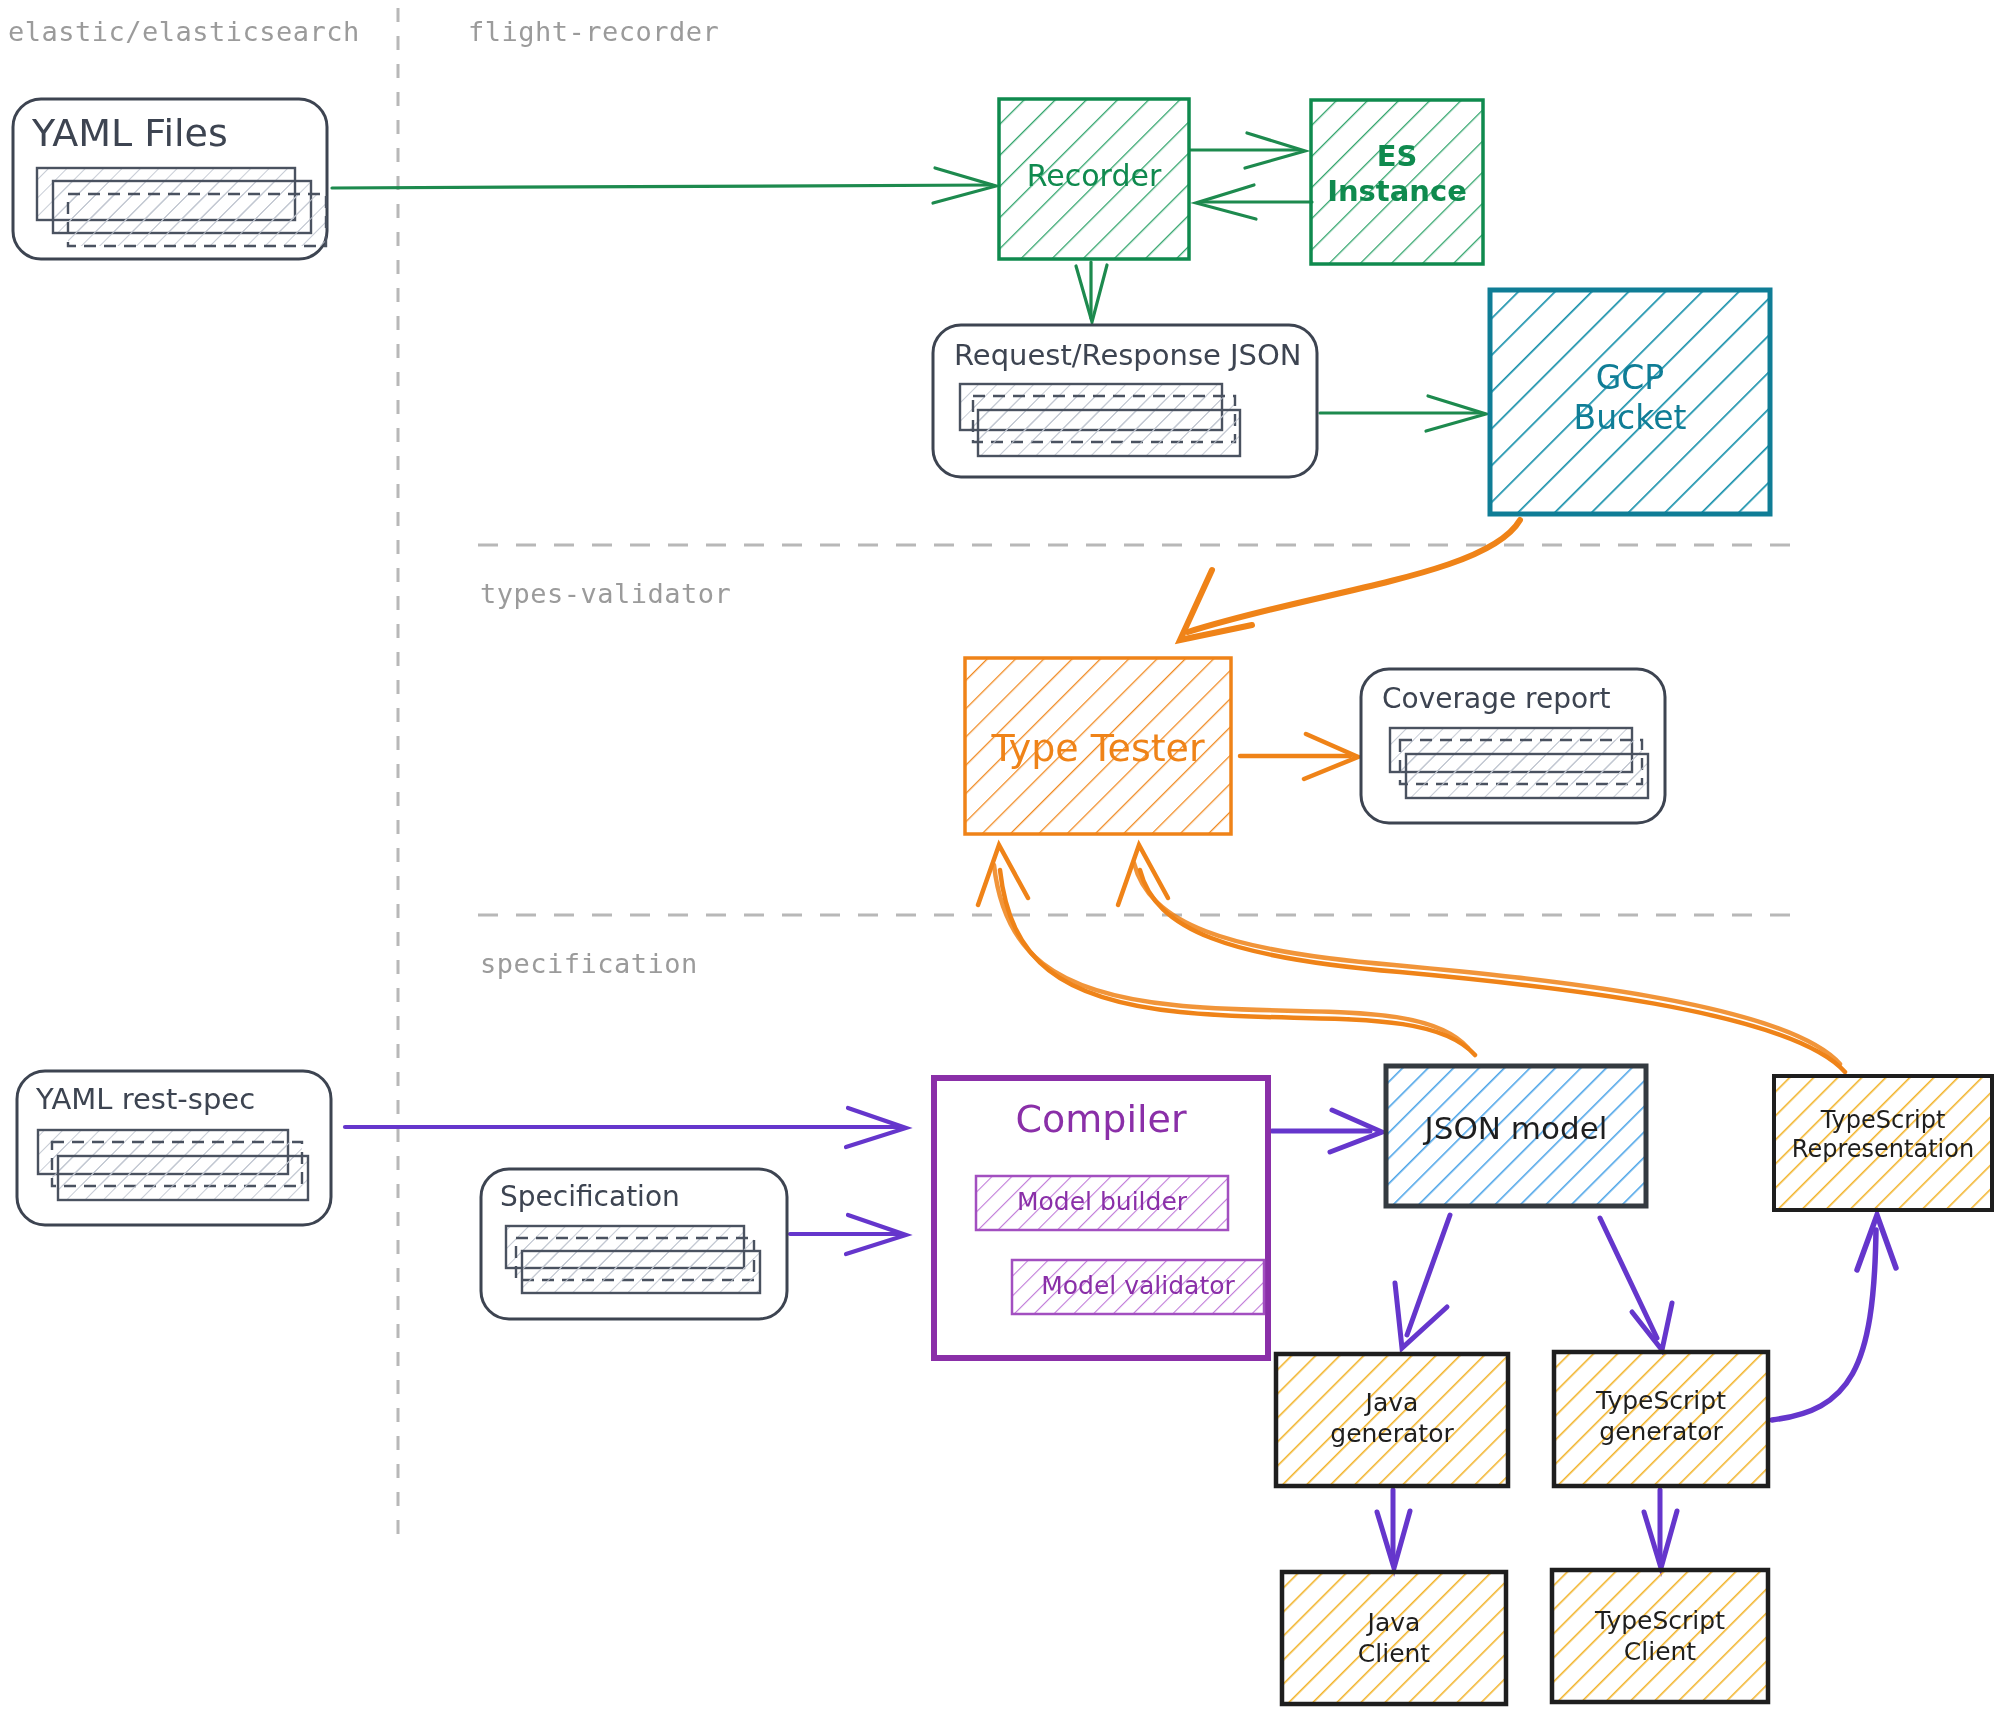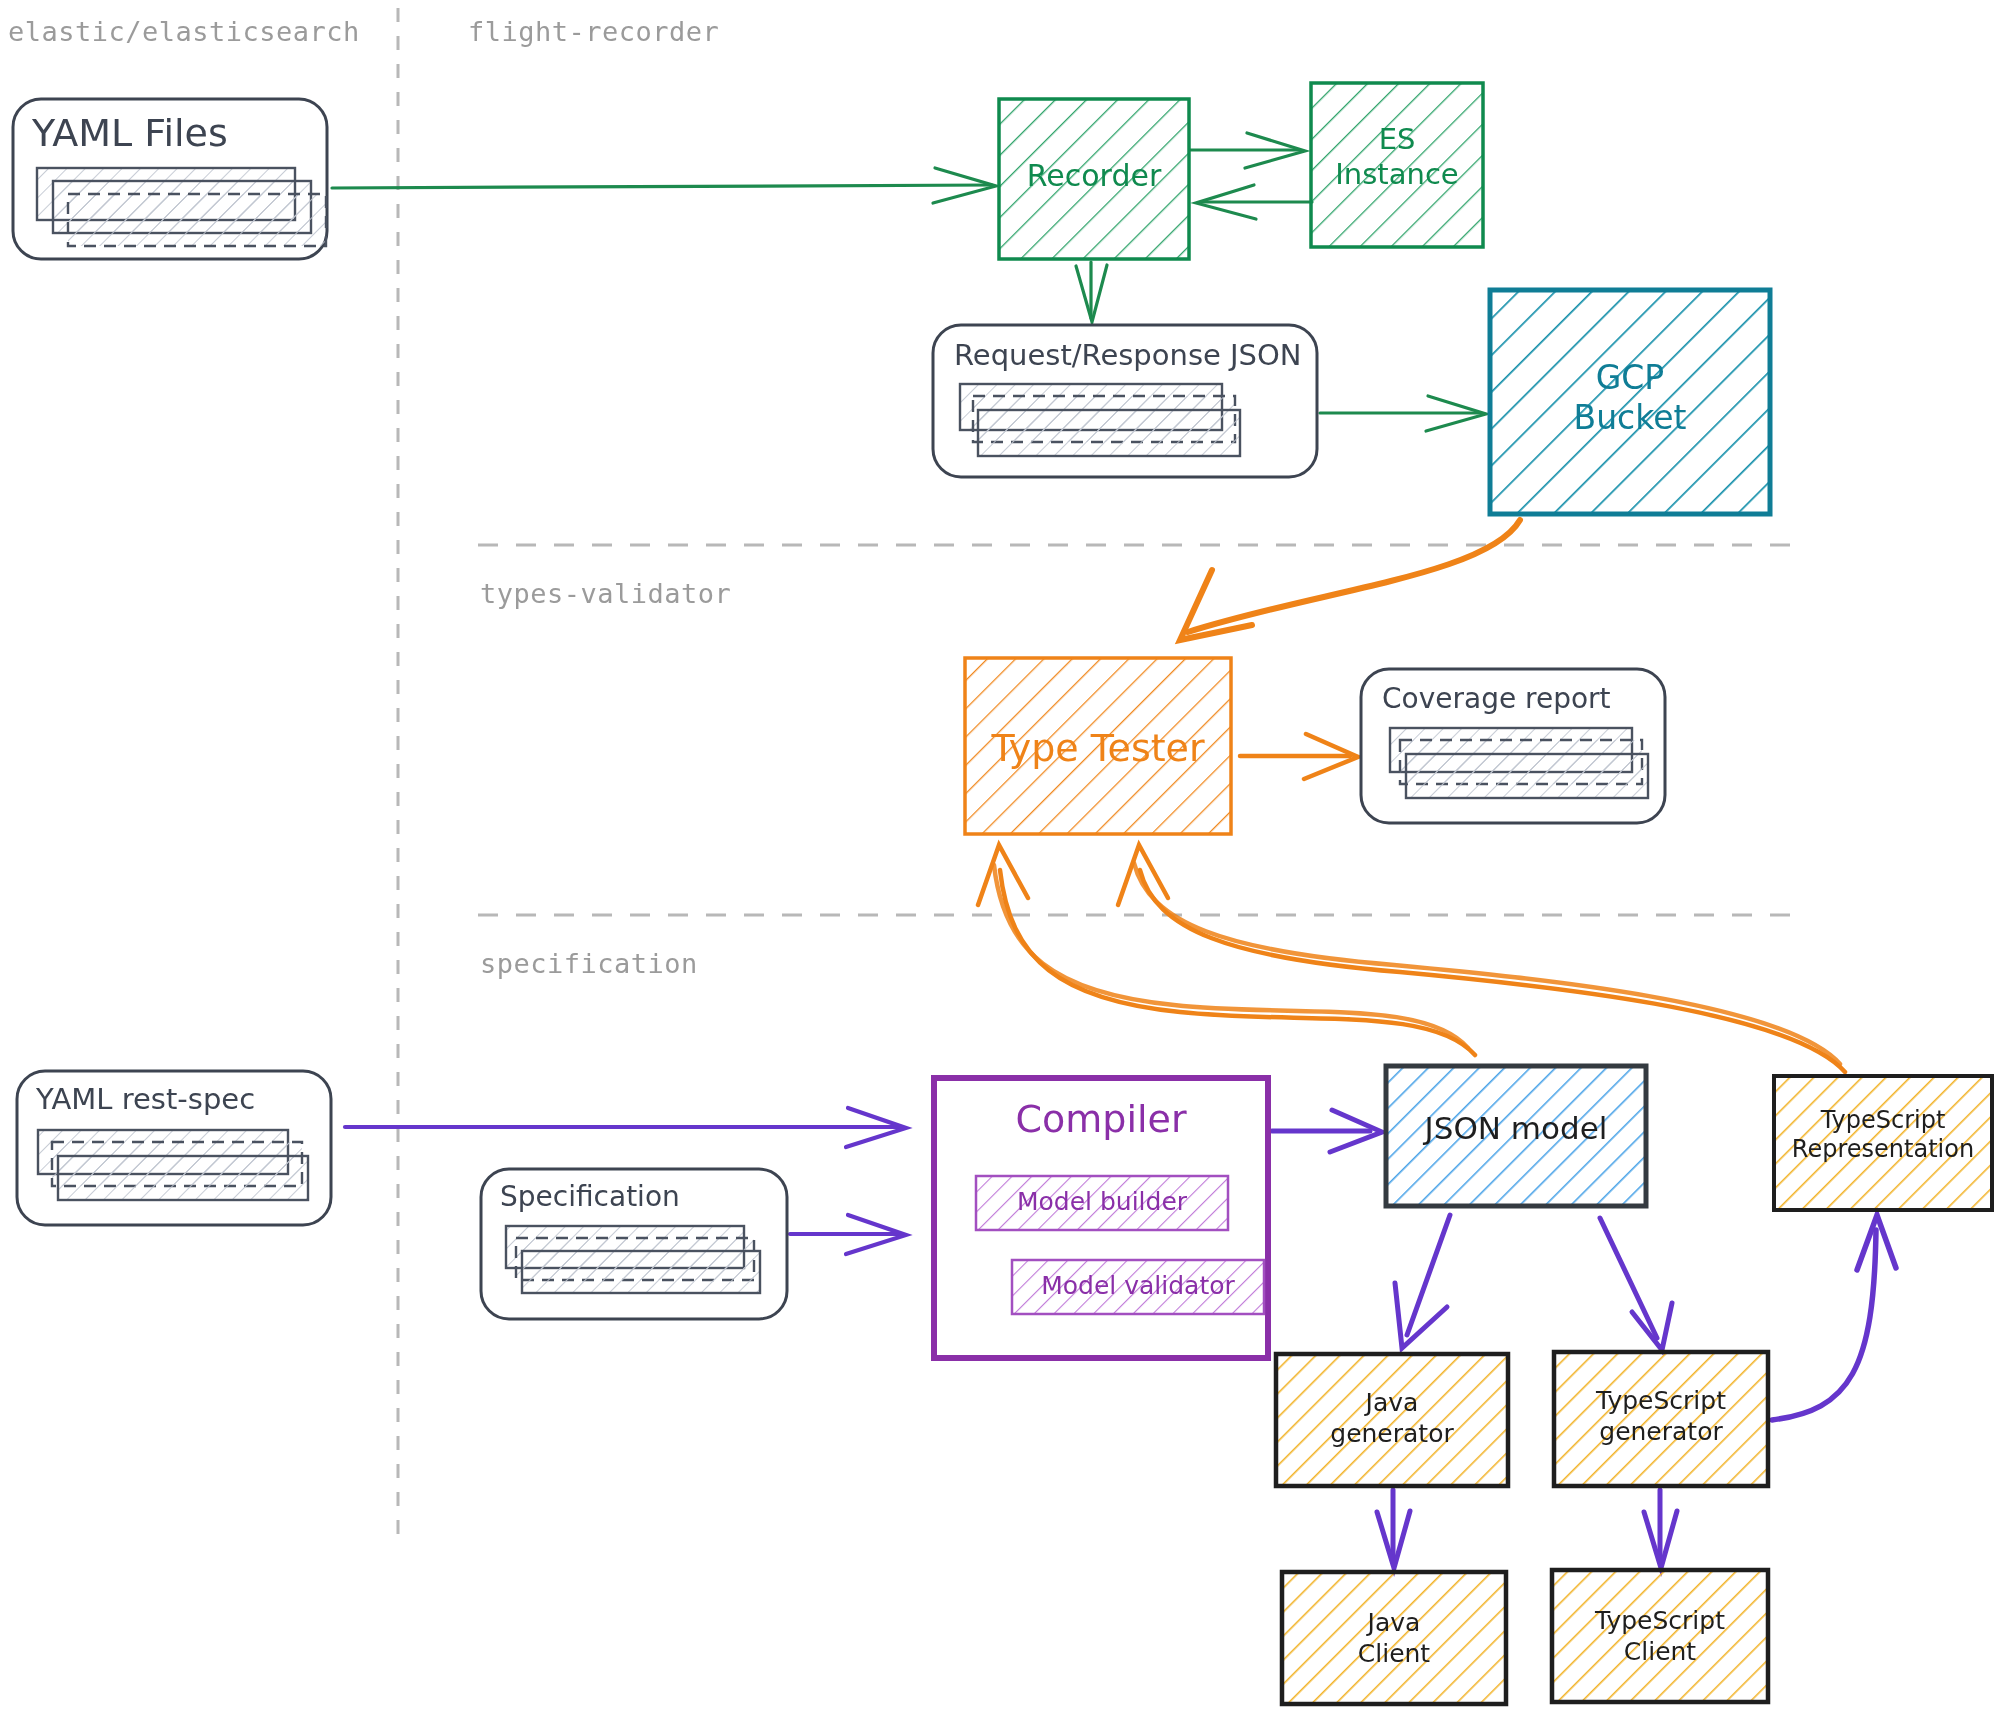--- a/index.html
+++ b/index.html
@@ -145,21 +145,21 @@
     <div class="lbl" style="top:14px;left:22px;right:auto;text-align:right;font-size:38px;color:#3d4451;">YAML Files</div>
   </div>
 
   <div class="node" style="left:996px;top:96px;width:196px;height:166px;">
     <svg width="196" height="166" viewBox="0 0 196 166">
       <rect x="3" y="3" width="190" height="160" fill="url(#h-green)" stroke="#0f8a4e" stroke-width="3.5"></rect>
     </svg>
     <div class="lbl" style="top:62px;font-size:30px;color:#0f8a4e;">Recorder</div>
   </div>
 
-  <div class="node" style="left:1308px;top:80px;width:178px;height:170px;">
+  <div class="node" style="left:1308px;top:97px;width:178px;height:170px;font-weight:bold;">
     <svg width="178" height="170" viewBox="0 0 178 170">
       <rect x="3" y="3" width="172" height="164" fill="url(#h-green)" stroke="#0f8a4e" stroke-width="3.5"></rect>
     </svg>
     <div class="lbl" style="top:42px;font-size:29px;color:#0f8a4e;">ES
 Instance</div>
   </div>
 
   <div class="node" style="left:930px;top:322px;width:390px;height:158px;">
     <svg width="390" height="158" viewBox="0 0 390 158">
       <rect x="3" y="3" width="384" height="152" rx="28" ry="28" fill="#fff" stroke="#3d4451" stroke-width="3"></rect>

